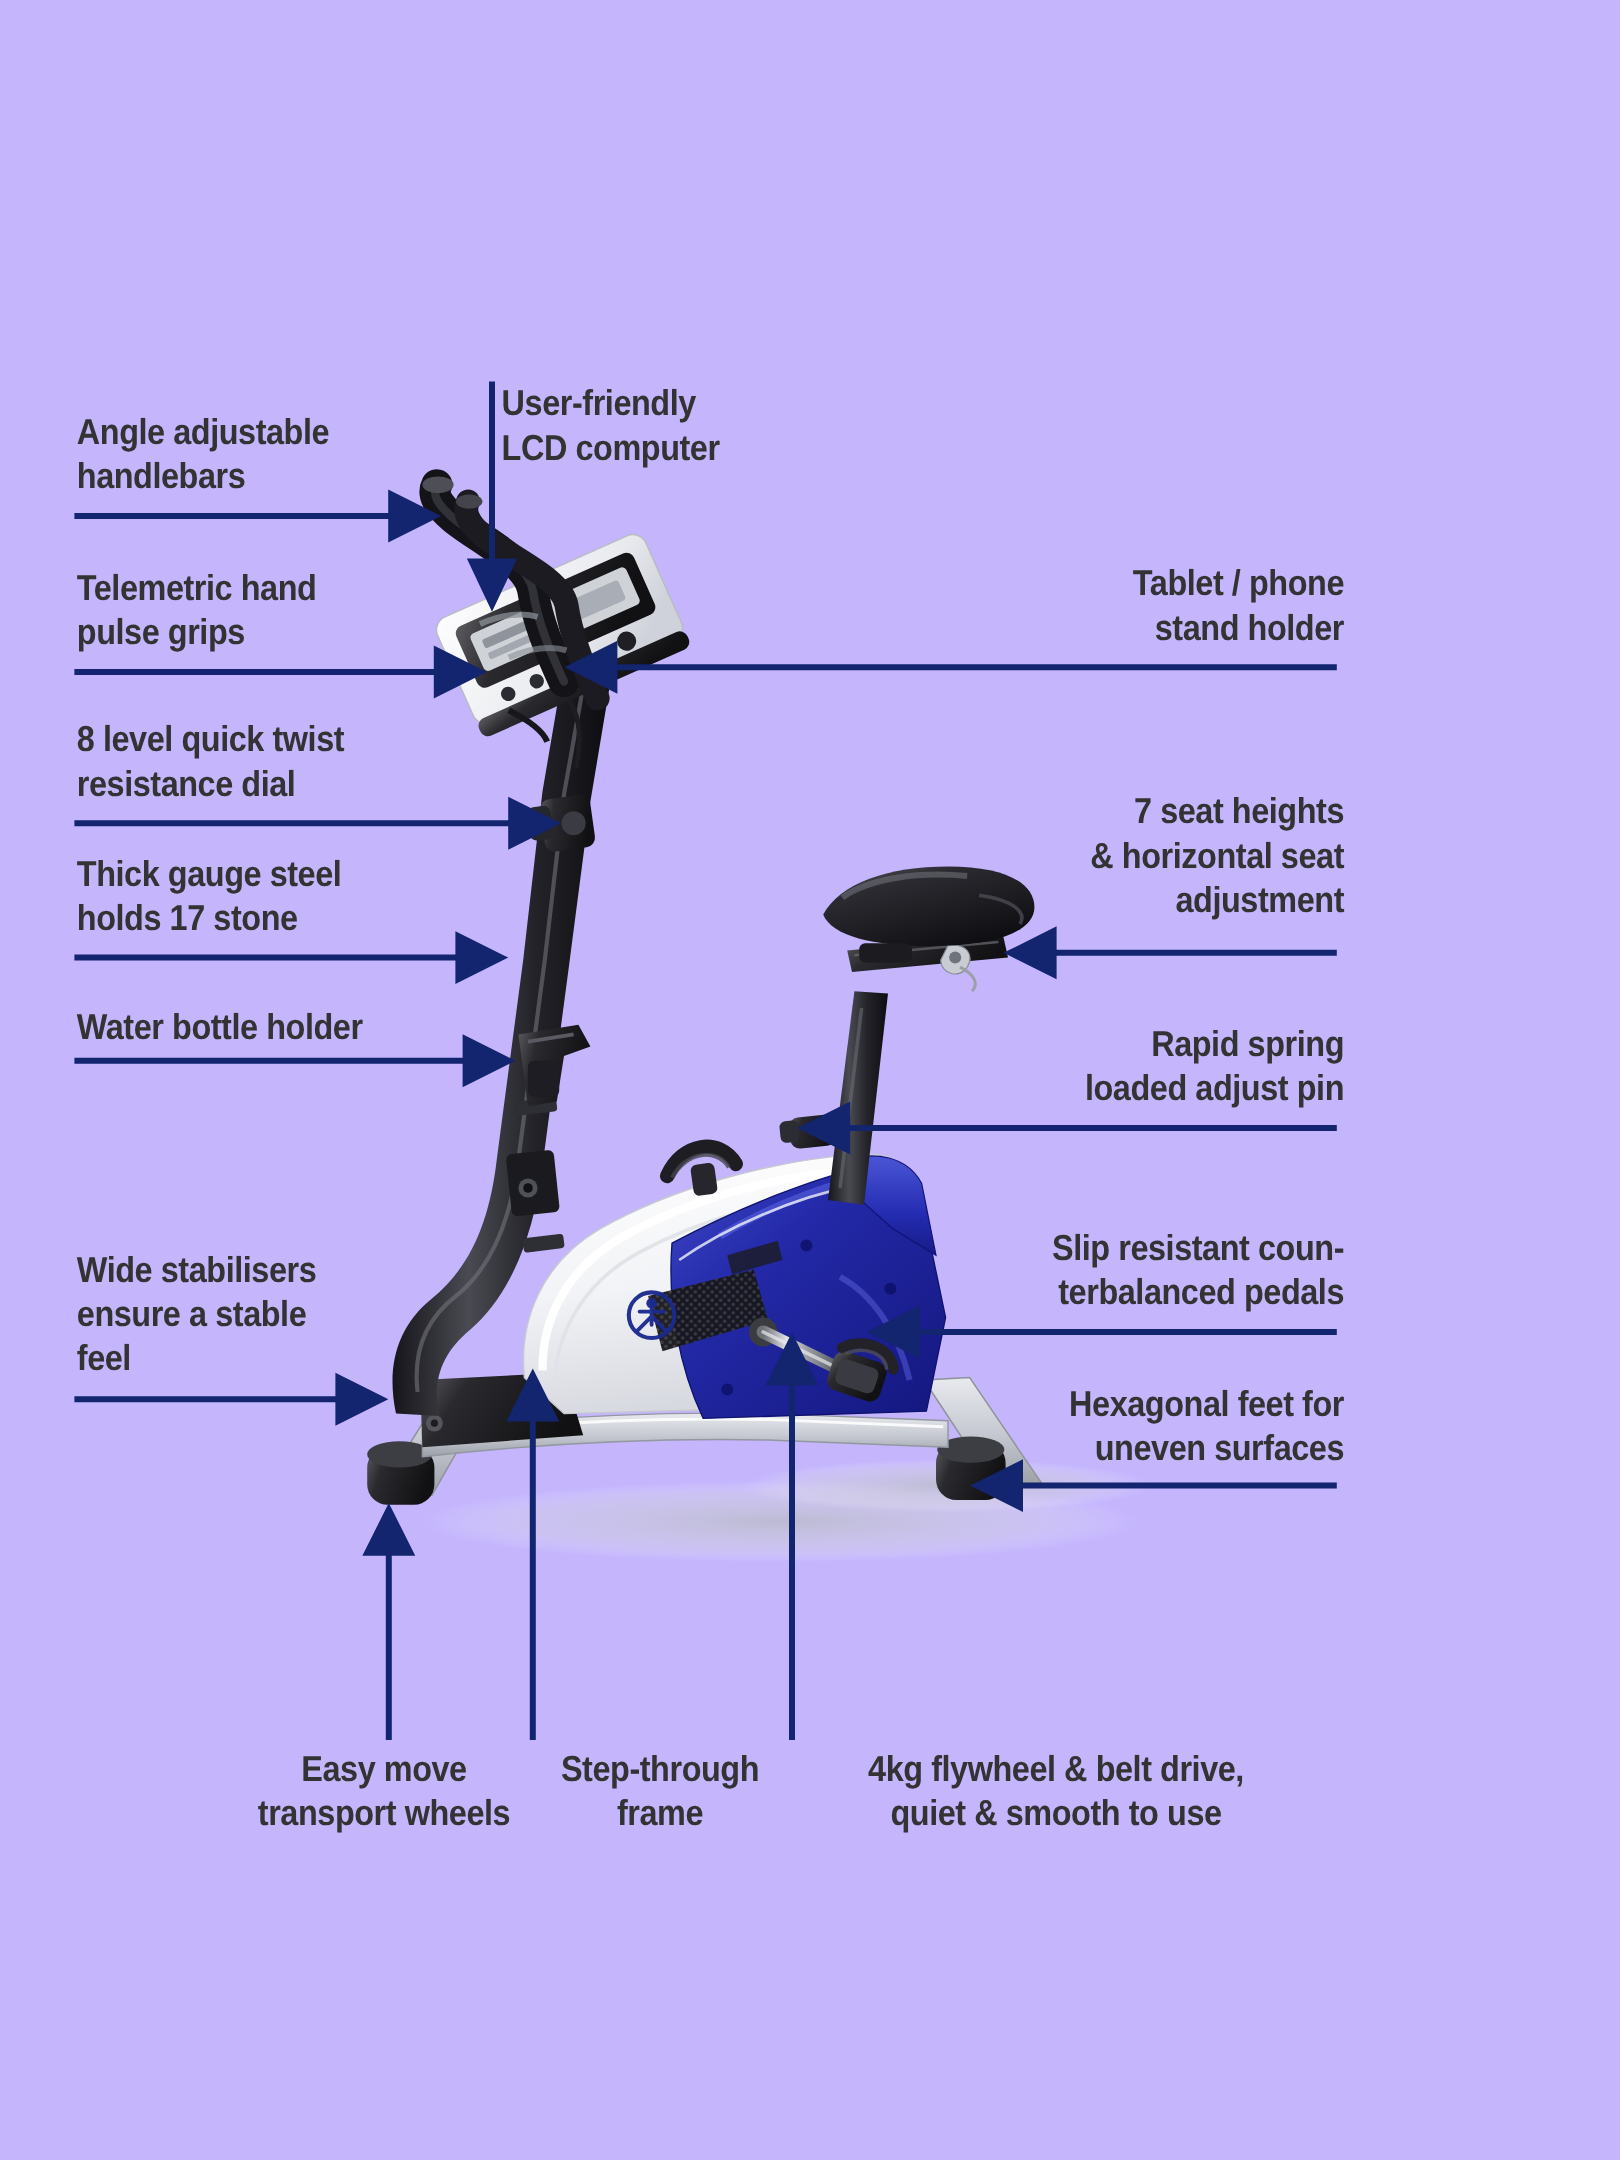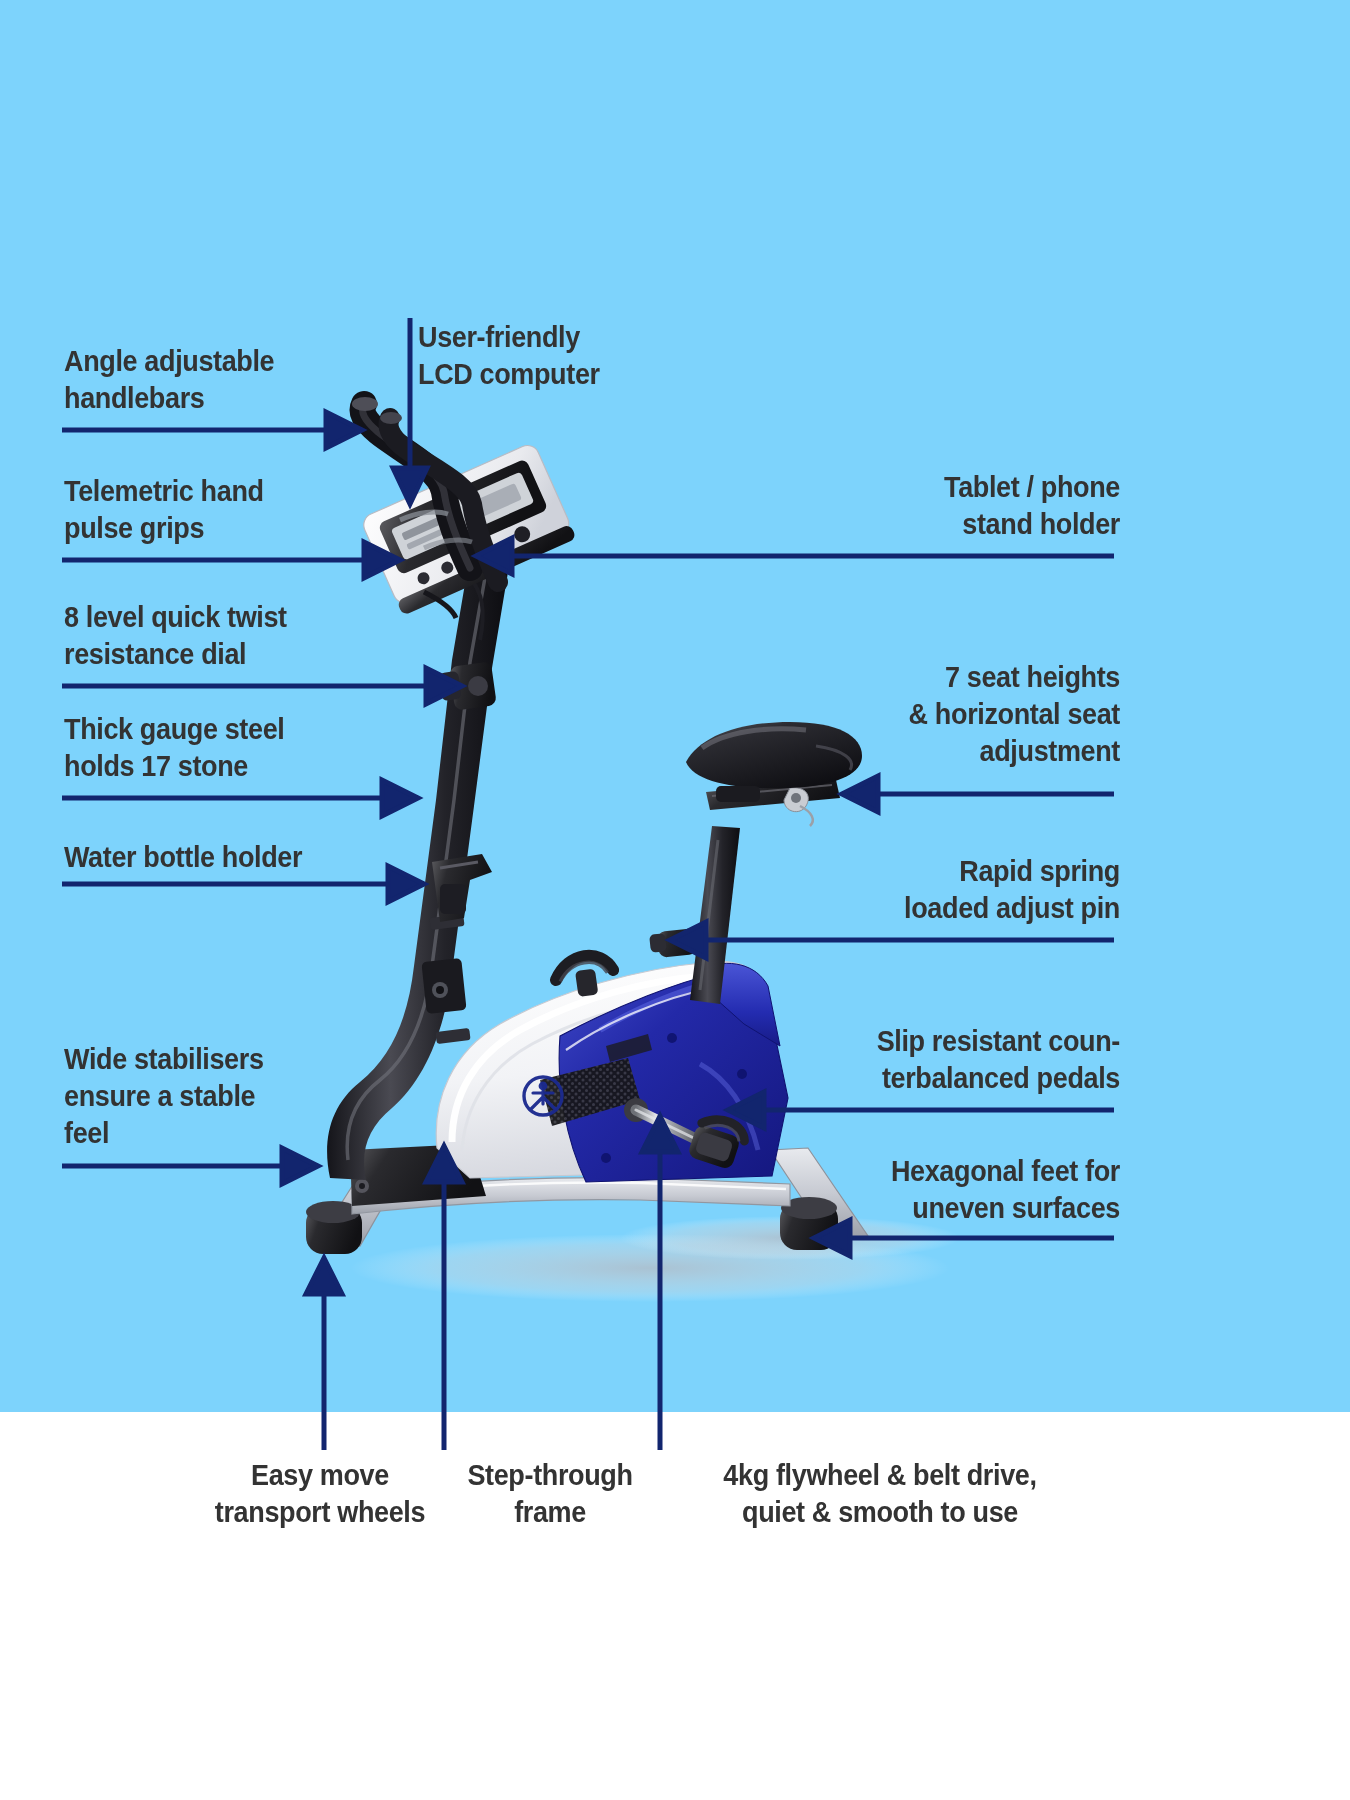--- a/index.html
+++ b/index.html
@@ -1,18 +1,18 @@
 <!DOCTYPE html>
 <html><head>
 <meta charset="utf-8">
 <style>
   html,body{margin:0;padding:0;background:#fff;}
   body{width:1350px;height:1800px;position:relative;overflow:hidden;
        font-family:"Liberation Sans","DejaVu Sans",sans-serif;}
-  #stage{position:absolute;left:0;top:0;width:1350px;height:1412px;background:#7dd3fc;}
+  #stage{position:absolute;left:0;top:0;width:1350px;height:1800px;background:#c4b5fd;}
 
   .label{position:absolute;color:#333333;font-weight:bold;font-size:30px;
          line-height:1.24;letter-spacing:-0.4px;white-space:pre-line;
          transform:scaleX(0.90);}
   .label.l{transform-origin:left top;text-align:left;}
   .label.r{transform-origin:right top;text-align:right;}
   .label.c{transform-origin:center top;text-align:center;}
 
   svg.ann{position:absolute;left:0;top:0;width:1350px;height:1800px;pointer-events:none;}
   svg.art{position:absolute;left:0;top:0;width:1350px;height:1800px;}

